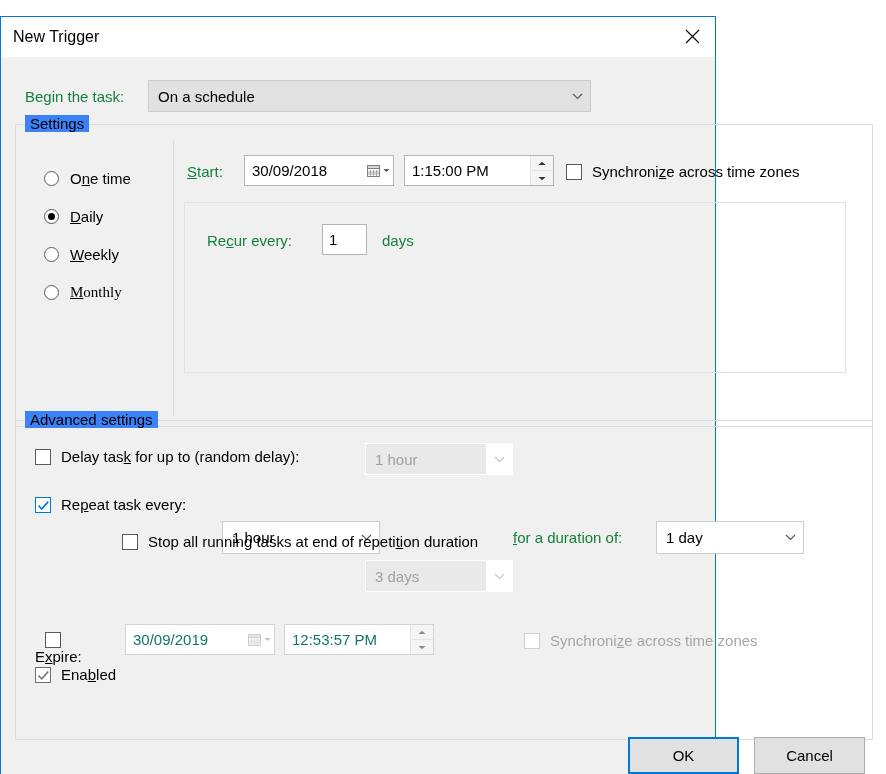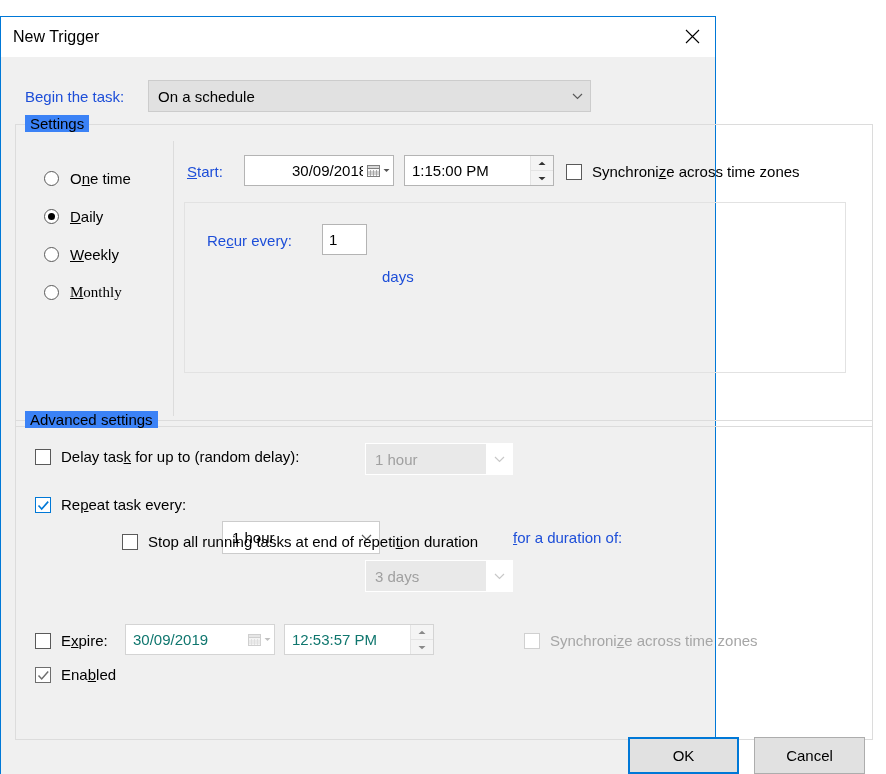--- a/index.html
+++ b/index.html
@@ -60,21 +60,21 @@
     top: 40px;
     right: 0;
     bottom: 0;
     background: #f0f0f0;
   }
 
   .lbl {
     position: absolute;
     white-space: nowrap;
     font-size: 15px;
-    color: #1d4ed8;
+    color: #15803d;
   }
   .lbl.dis { color: #a6a6a6; }
   u { text-decoration: underline; text-underline-offset: 1px; }
 
   
   .groupbox {
     position: absolute;
     border: 1px solid #dcdcdc;
     box-sizing: border-box;
   }
@@ -309,21 +309,21 @@
       <span class="radio"></span>
       <span><span></span><u>W</u><span>eekly</span></span>
     </div>
     <div class="radio-row" style="left:43px; top:227px;font-family:Liberation Serif, serif;">
       <span class="radio"></span>
       <span><span></span><u>M</u><span>onthly</span></span>
     </div>
 
     <div class="lbl" style="left:186px; top:106px;"><span></span><u>S</u><span>tart:</span></div>
 
-    <div class="field" style="left:243px; top:98px; width:150px; height:31px;padding-left:40px;">
+    <div class="field" style="left:243px; top:98px; width:150px; height:31px;">
       <div class="fval">30/09/2018</div>
       <div class="cal-icon">
         <svg width="14" height="14" viewBox="0 0 14 14">
           <rect x="0.5" y="1.5" width="12" height="11" fill="#fbfbfb" stroke="#808080"></rect>
           <rect x="0.5" y="1.5" width="12" height="3" fill="#d8d8d8" stroke="#808080"></rect>
           <path d="M3.5 6 L3.5 12 M6.5 6 L6.5 12 M9.5 6 L9.5 12 M1 8 L12.5 8 M1 10 L12.5 10" stroke="#9a9a9a" stroke-width="0.8"></path>
         </svg>
         <svg width="7" height="5" viewBox="0 0 7 5">
             <path d="M0.5 1 L3.5 4 L6.5 1" fill="#555"></path>
           </svg>
@@ -348,21 +348,21 @@
 
     <div class="cb-row" style="left:565px; top:106px;">
       <span class="cb"></span>
       <span><span>Synchroni</span><u>z</u><span>e across time zones</span></span>
     </div>
 
     <div class="inner-panel" style="left:183px; top:145px; width:662px; height:171px;"></div>
 
     <div class="lbl" style="left:206px; top:175px;"><span>Re</span><u>c</u><span>ur every:</span></div>
     <div class="numbox" style="left:321px; top:167px; width:45px; height:31px;">1</div>
-    <div class="lbl" style="left:381px; top:175px;margin-top:36px;">days</div>
+    <div class="lbl" style="left:381px; top:175px;">days</div>
 
     <div class="groupbox" style="left:14px; top:363px; width:858px; height:320px;">
       <div class="group-label">Advanced settings</div>
     </div>
 
     <div class="cb-row" style="left:34px; top:391px;">
       <span class="cb"></span>
       <span><span>Delay tas</span><u>k</u><span> for up to (random delay):</span></span>
     </div>
     <div class="combo disabled" style="left:364px; top:386px; width:148px; height:32px;">
@@ -384,36 +384,44 @@
     </div>
     <div class="combo white" style="left:221px; top:464px; width:158px; height:33px;">
       <div class="cval">1 hour</div>
       <div class="carrow">
         <svg width="11" height="7" viewBox="0 0 11 7">
             <path d="M1 1 L5.5 5.5 L10 1" stroke="#5a5a5a" stroke-width="1.2" fill="none"></path>
           </svg>
       </div>
     </div>
     <div class="lbl" style="left:512px; top:472px;"><span></span><u>f</u><span>or a duration of:</span></div>
+    <div class="combo white" style="left:655px; top:464px; width:148px; height:33px;">
+      <div class="cval">1 day</div>
+      <div class="carrow">
+        <svg width="11" height="7" viewBox="0 0 11 7">
+            <path d="M1 1 L5.5 5.5 L10 1" stroke="#5a5a5a" stroke-width="1.2" fill="none"></path>
+          </svg>
+      </div>
+    </div>
 
     <div class="cb-row" style="left:80px; top:476px;padding-left:41px;">
       <span class="cb"></span>
       <span><span>Stop all running tasks at end of repeti</span><u>ti</u><span>on duration</span></span>
     </div>
 
     <div class="combo disabled" style="left:364px; top:503px; width:148px; height:32px;">
       <div class="cval">3 days</div>
       <div class="carrow">
         <svg width="11" height="7" viewBox="0 0 11 7">
             <path d="M1 1 L5.5 5.5 L10 1" stroke="#c8c8c8" stroke-width="1.2" fill="none"></path>
           </svg>
       </div>
     </div>
 
-    <div class="cb-row" style="left:34px; top:575px;">
+    <div class="cb-row" style="left:34px; top:575px;flex-direction:column;">
       <span class="cb"></span>
       <span><span>E</span><u>x</u><span>pire:</span></span>
     </div>
 
     <div class="field dis" style="left:124px; top:567px; width:150px; height:31px;">
       <div class="fval">30/09/2019</div>
       <div class="cal-icon">
         <svg width="14" height="14" viewBox="0 0 14 14">
           <rect x="0.5" y="1.5" width="12" height="11" fill="#f4f4f4" stroke="#cfcfcf"></rect>
           <rect x="0.5" y="1.5" width="12" height="3" fill="#e6e6e6" stroke="#cfcfcf"></rect>

